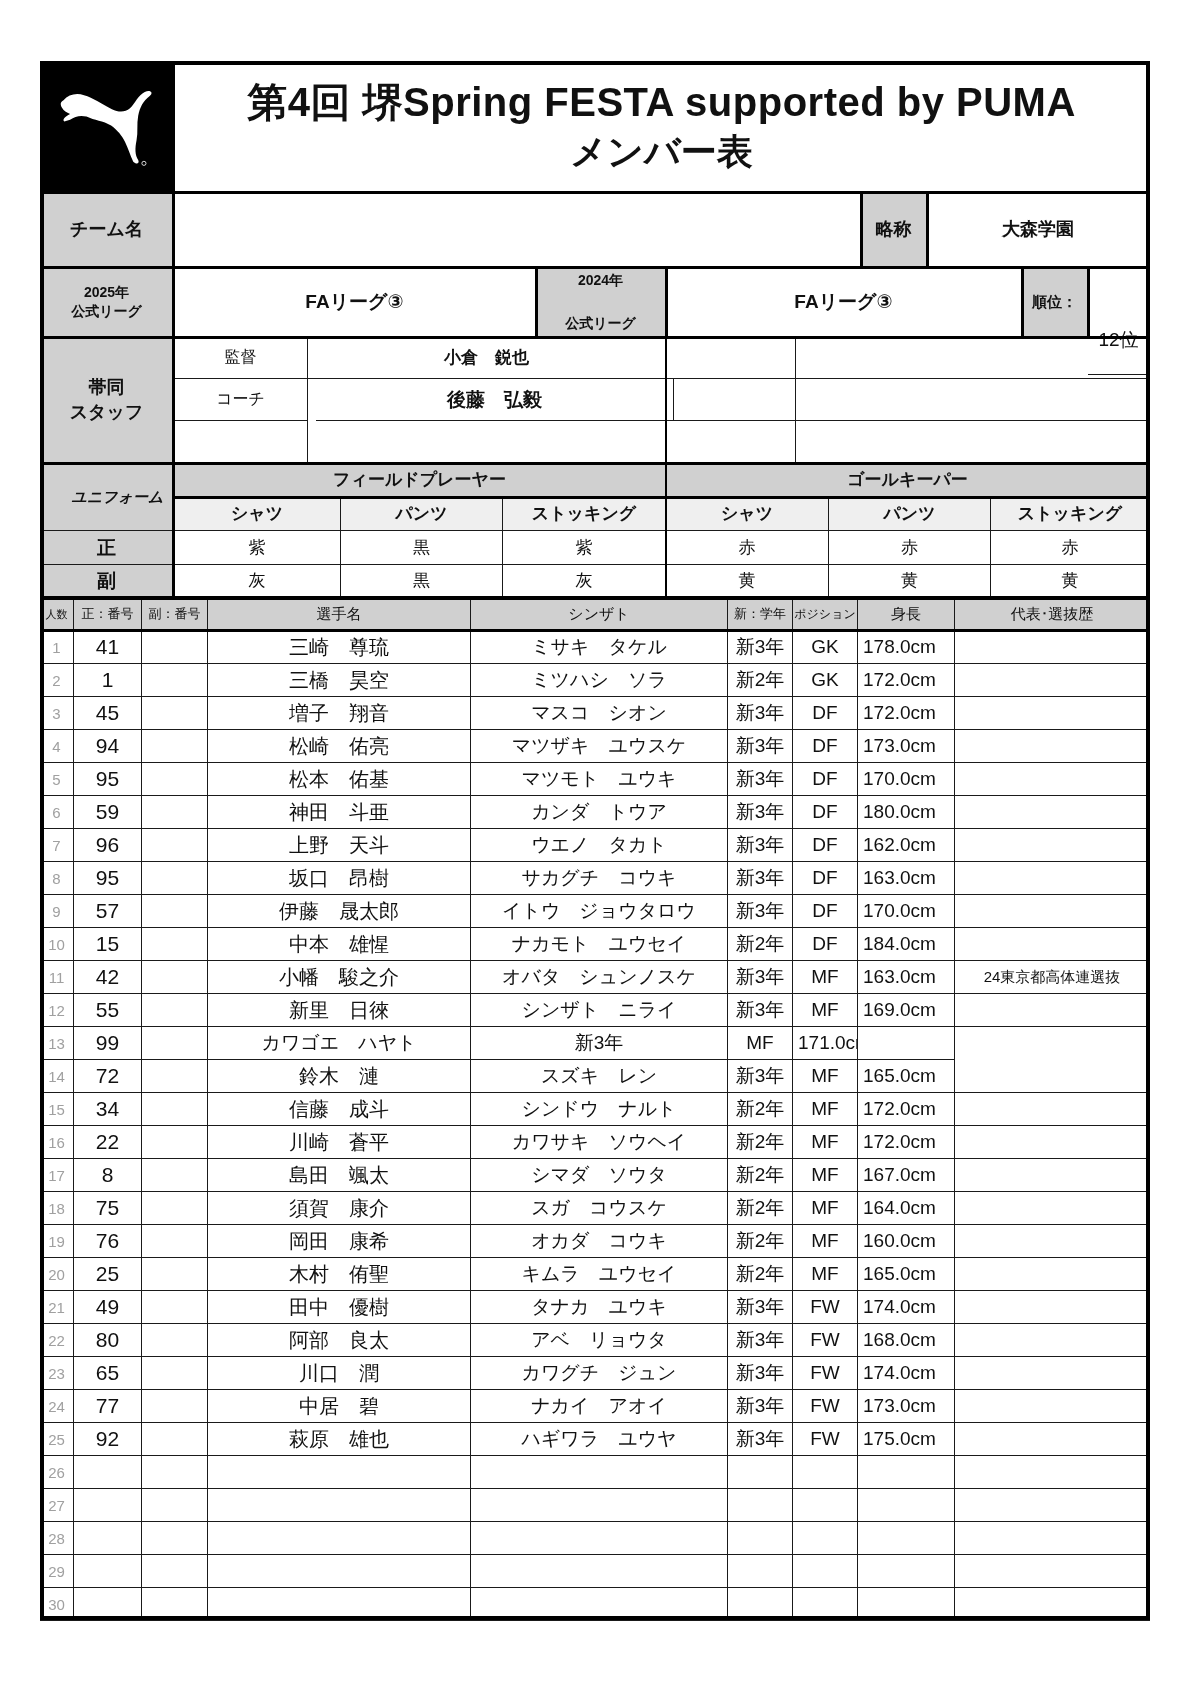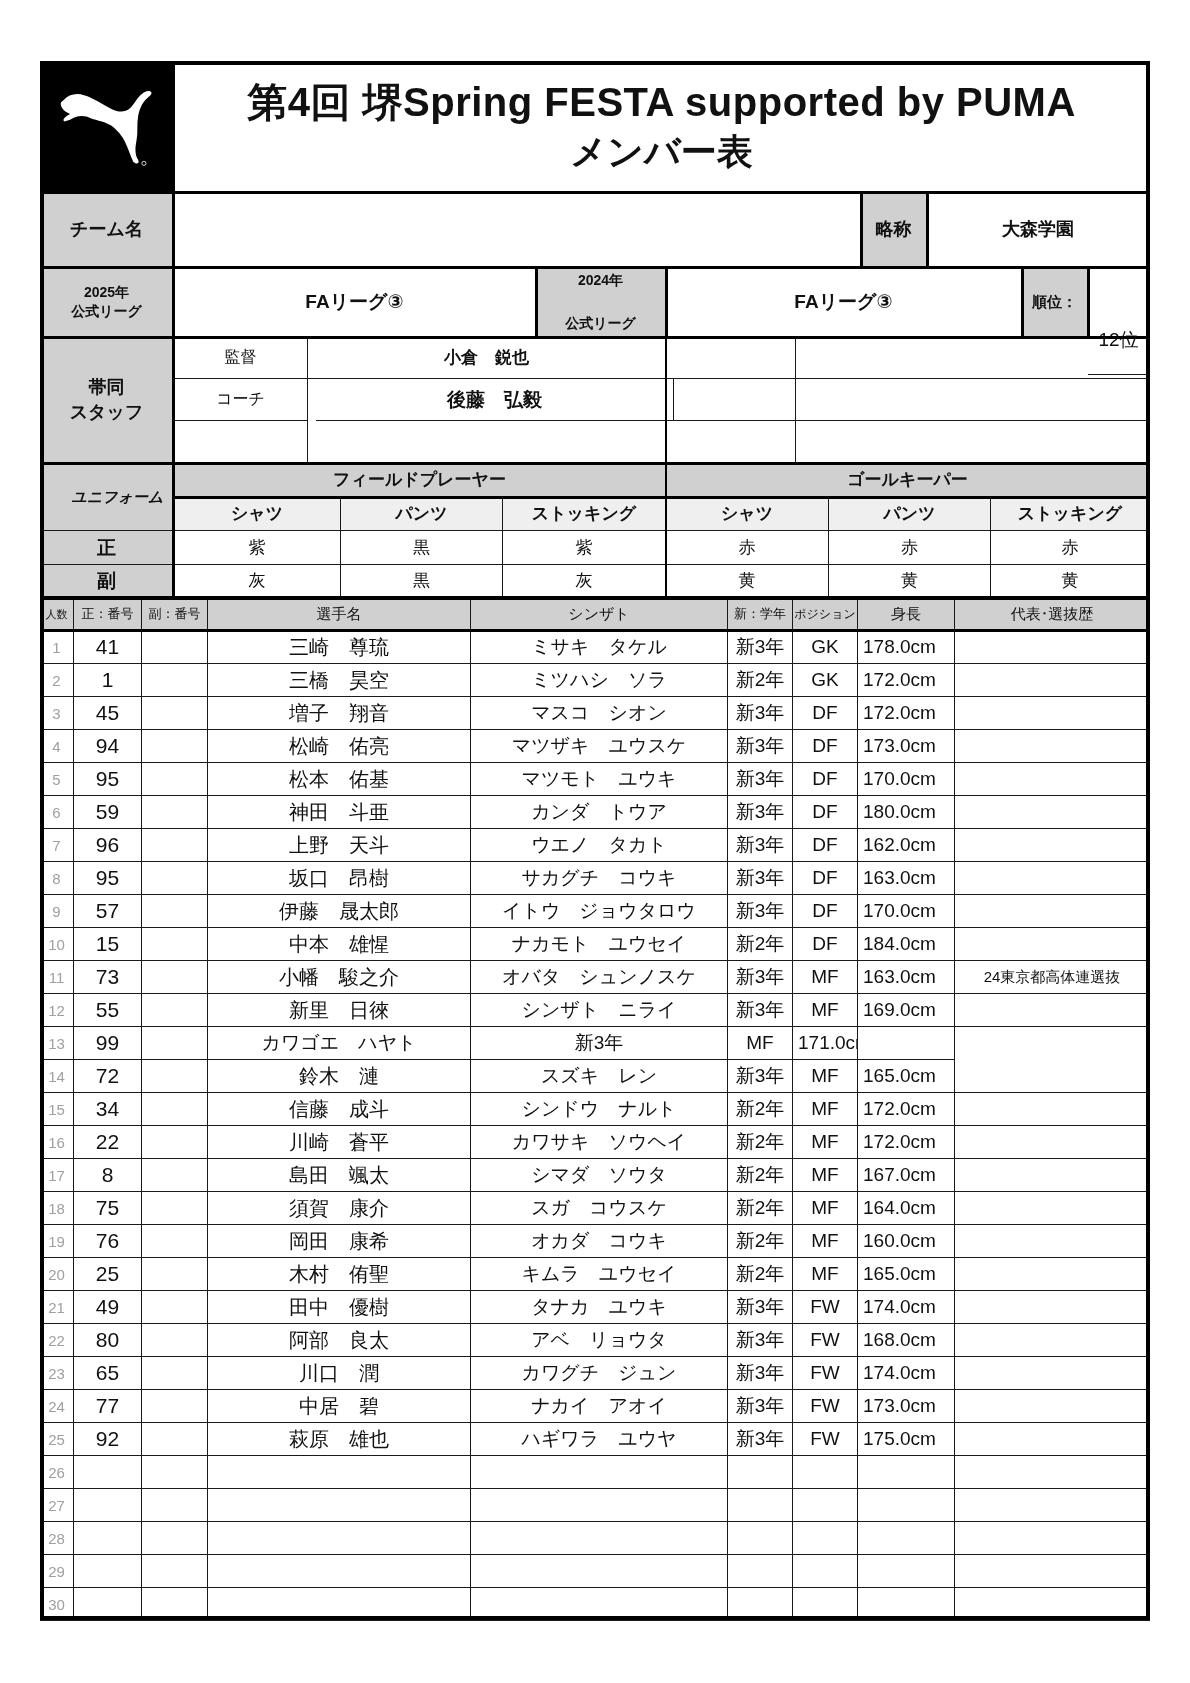--- a/index.html
+++ b/index.html
@@ -239,21 +239,21 @@
       <div class="pc name">中本　雄惺</div>
       <div class="pc kana">ナカモト　ユウセイ</div>
       <div class="pc grade">新2年</div>
       <div class="pc pos">DF</div>
       <div class="pc hgt">184.0cm</div>
       <div class="pc rep"></div>
     </div>
 
     <div class="prow">
       <div class="pc idx">11</div>
-      <div class="pc num">73</div>
+      <div class="pc num">42</div>
       <div class="pc num"></div>
       <div class="pc name">小幡　駿之介</div>
       <div class="pc kana">オバタ　シュンノスケ</div>
       <div class="pc grade">新3年</div>
       <div class="pc pos">MF</div>
       <div class="pc hgt">163.0cm</div>
       <div class="pc rep">24東京都高体連選抜</div>
     </div>
 
     <div class="prow">

